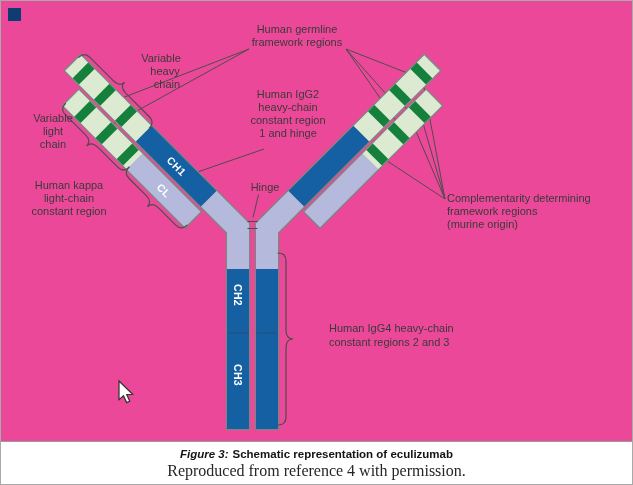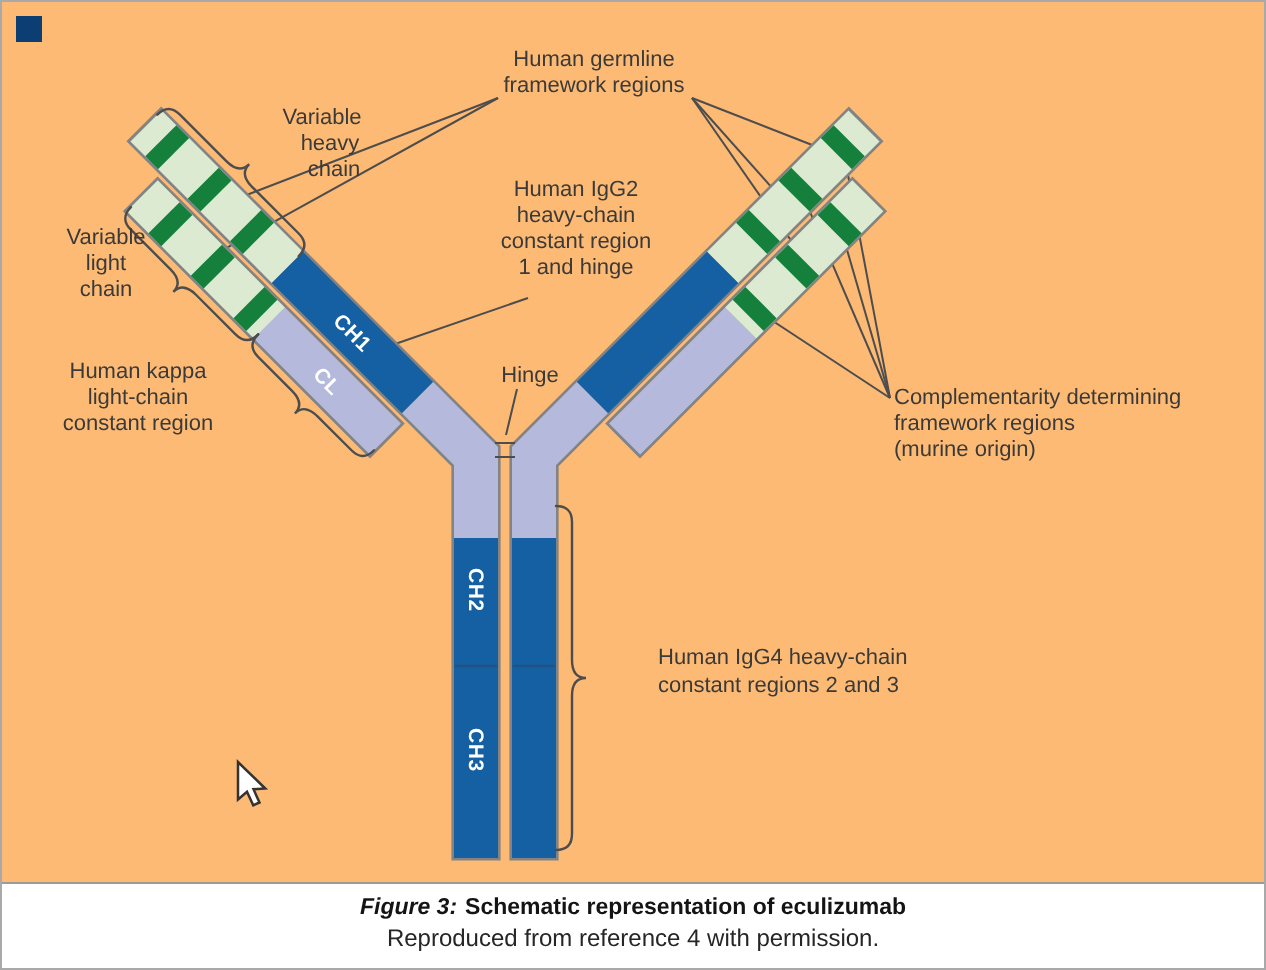--- a/index.html
+++ b/index.html
@@ -1,30 +1,30 @@
 <!DOCTYPE html>
 <html><head>
 <meta charset="utf-8">
 <style>
   html,body { margin:0; padding:0; background:#ffffff; }
   .screen {
     position:relative; width:633px; height:485px; box-sizing:border-box;
-    background:#fdba74; border:1px solid #a9a9a9; overflow:hidden;
+    background:#ec4899; border:1px solid #a9a9a9; overflow:hidden;
     font-family:"Liberation Sans", sans-serif;
   }
   svg { display:block; }
   .lbl { font-family:"Liberation Sans", sans-serif; font-size:11px; fill:#3a3a3a; }
   .bar-label { font-family:"Liberation Sans", sans-serif; font-size:10.5px; font-weight:bold; fill:#ffffff; letter-spacing:0.3px; }
   .caption {
     position:absolute; left:0; right:0; top:440px; bottom:0;
     border-top:1px solid #9b9b9b; padding:6px 10px 0 10px; background:#ffffff;text-align:center;
   }
   .caption-line1 { font-size:11.5px; font-weight:bold; color:#141414; }
   .fig-label { font-style:italic; margin-right:4px; }
-  .caption-line2 { font-size:12px; color:#262626; margin-top:2px; }
+  .caption-line2 { font-size:16px; color:#262626; margin-top:2px;font-family:Liberation Serif, serif; }
 </style>
 </head>
 <body>
 
 <div class="screen">
 
   <svg width="633" height="440" viewBox="0 0 633 440">
 
     <rect x="7" y="7" width="13" height="13" fill="#0c3e74"></rect>
 

